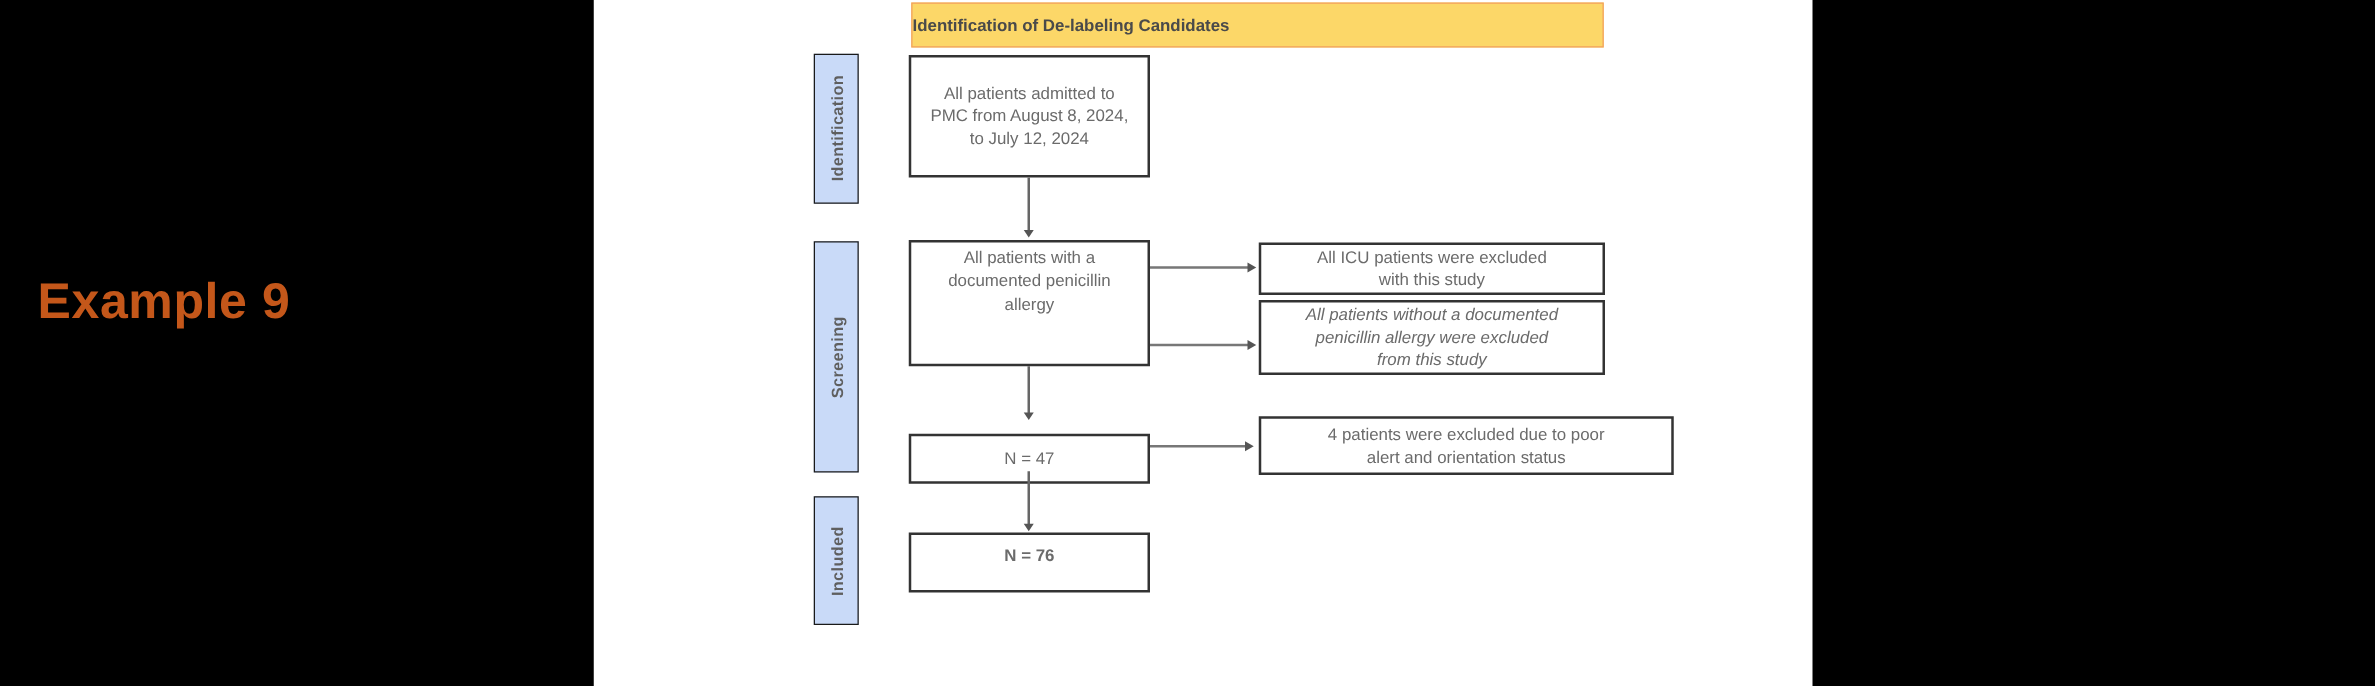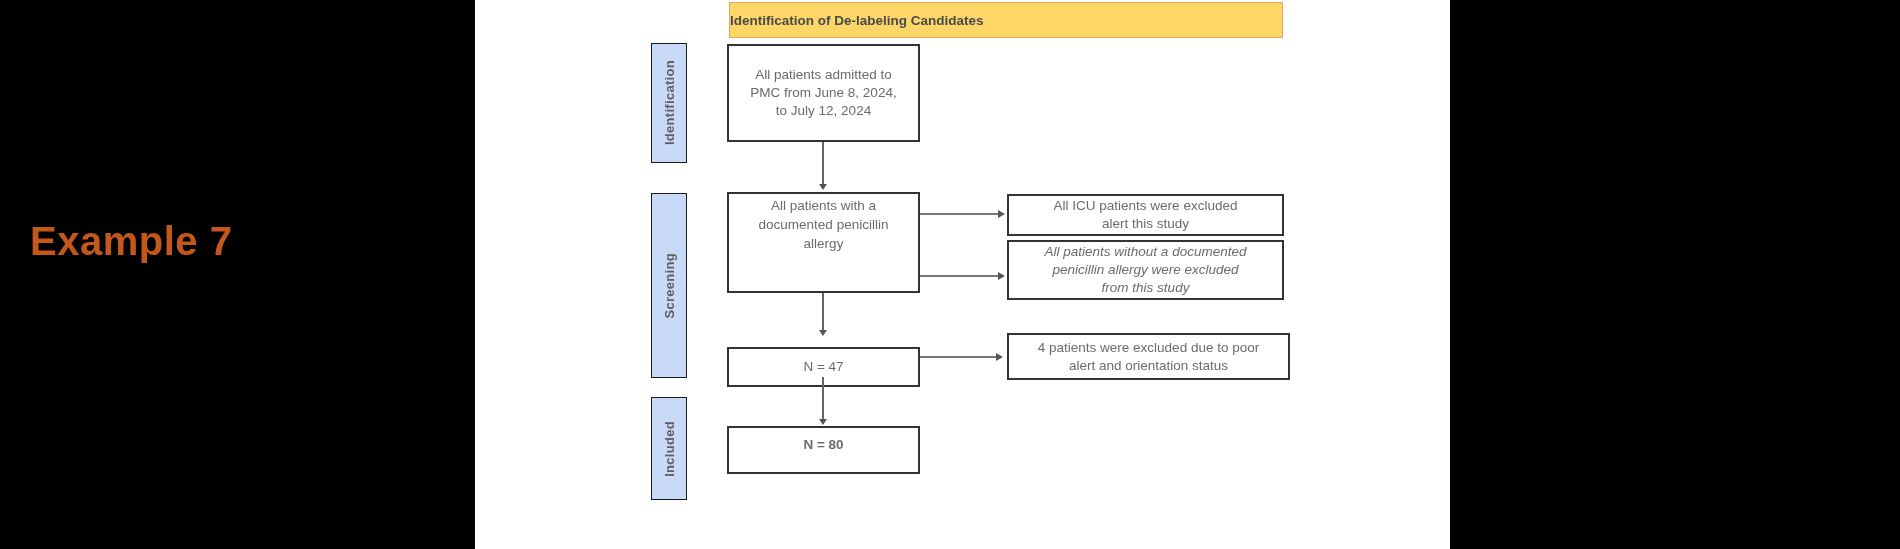--- a/index.html
+++ b/index.html
@@ -85,21 +85,21 @@
     padding: 2px 6px;
   }
   #box-admitted  { left: 727px; top: 44px;  width: 193px; height: 98px;  }
   #box-allergy   { left: 727px; top: 192px; width: 193px; height: 101px;
                    align-items: flex-start; line-height: 19px; }
   #box-n47       { left: 727px; top: 347px; width: 193px; height: 40px;  }
   #box-n43       { left: 727px; top: 426px; width: 193px; height: 48px;
                    font-weight: 700; align-items: flex-start; padding-top: 8px; }
   #box-excl-icu        { left: 1007px; top: 194px; width: 277px; height: 42px; }
   #box-excl-no-allergy { left: 1007px; top: 240px; width: 277px; height: 60px; font-style: italic; }
-  #box-excl-alert      { left: 1007px; top: 333px; width: 283px; height: 47px; }
+  #box-excl-alert      { left: 1007px; top: 333px; width: 332px; height: 47px; }
   .vline {
     position: absolute;
     width: 2px;
     background: #666666;
     left: 822px;
   }
   .hline {
     position: absolute;
     height: 2px;
     background: #777777;
@@ -119,49 +119,49 @@
     border-bottom: 4px solid transparent;
     border-left: 7px solid #555555;
   }
 </style>
 </head>
 <body>
 
 <div id="canvas">
 
   <div id="panel-left" class="black-panel">
-    <div class="example-label">Example 7</div>
+    <div class="example-label">Example 9</div>
   </div>
   <div id="panel-right" class="black-panel"></div>
 
   <div class="banner">
     <span>Identification of De-labeling Candidates</span>
   </div>
 
   <div id="stage-identification" class="stage-box">
     <span>Identification</span>
   </div>
   <div id="stage-screening" class="stage-box">
     <span>Screening</span>
   </div>
   <div id="stage-included" class="stage-box">
     <span>Included</span>
   </div>
 
   <div id="box-admitted" class="flow-box">All patients admitted to
-PMC from June 8, 2024,
+PMC from August 8, 2024,
 to July 12, 2024</div>
   <div id="box-allergy" class="flow-box">All patients with a
 documented penicillin
 allergy</div>
   <div id="box-n47" class="flow-box">N = 47</div>
-  <div id="box-n43" class="flow-box">N = 80</div>
+  <div id="box-n43" class="flow-box">N = 76</div>
 
   <div id="box-excl-icu" class="flow-box">All ICU patients were excluded
-alert this study</div>
+with this study</div>
   <div id="box-excl-no-allergy" class="flow-box">All patients without a documented
 penicillin allergy were excluded
 from this study</div>
   <div id="box-excl-alert" class="flow-box">4 patients were excluded due to poor
 alert and orientation status</div>
 
   <div class="vline" style="top:142px; height:43px;"></div>
   <div class="head-down" style="top:184px;"></div>
 
   <div class="vline" style="top:293px; height:38px;"></div>

